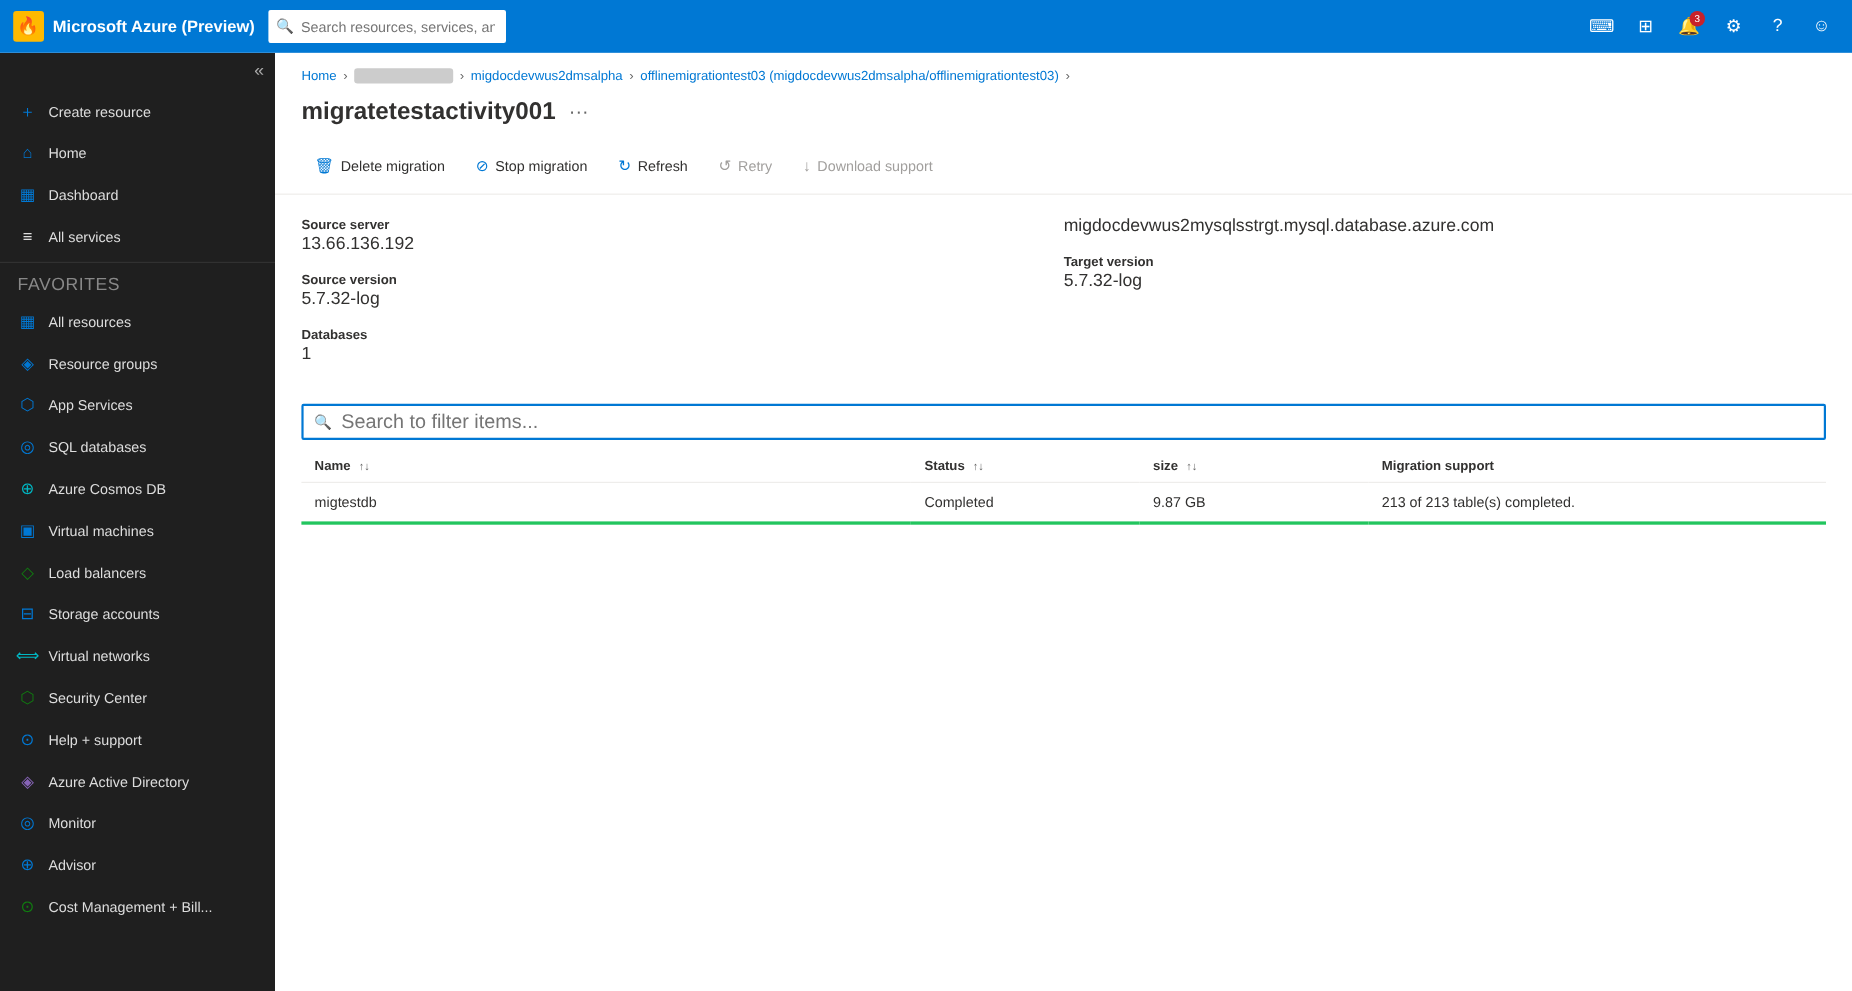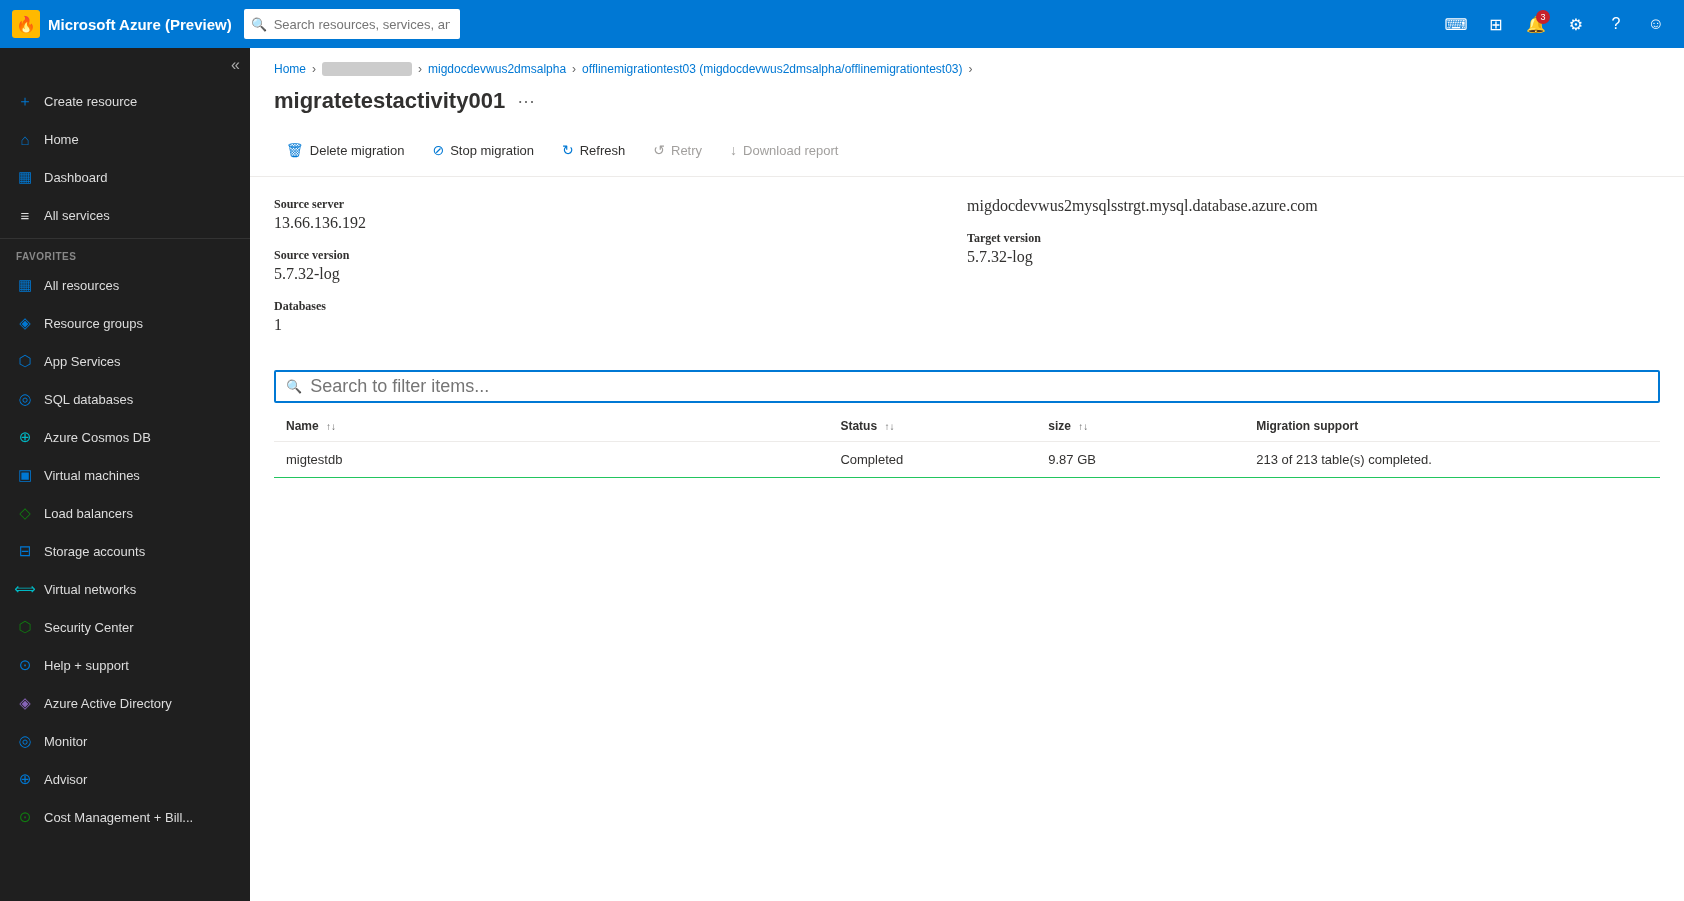--- a/index.html
+++ b/index.html
@@ -121,22 +121,22 @@
     }
     .sidebar-item .si-icon {
       width: 18px; height: 18px;
       display: flex; align-items: center; justify-content: center;
       font-size: 15px;
       flex-shrink: 0;
     }
     .sidebar-divider { height: 1px; background: #333; margin: 4px 0; }
     .sidebar-section-label {
       padding: 8px 16px 4px;
-      font-size: 10px;
-      font-weight: 700;
+      font-size: 16px;
+      font-weight: 400;
       color: #888;
       letter-spacing: 0.5px;
     }
     .sidebar-scrollbar-area {
       flex: 1;
       overflow-y: auto;
     }
     .sidebar-scrollbar-area::-webkit-scrollbar { width: 6px; }
     .sidebar-scrollbar-area::-webkit-scrollbar-thumb { background: #444; border-radius: 3px; }
 
@@ -213,21 +213,21 @@
 
     
     .info-section {
       display: flex;
       padding: 20px 24px;
       gap: 0;
     }
     .info-col {
       flex: 1;
     }
-    .info-field { margin-bottom: 16px; font-family: Liberation Serif, serif; }
+    .info-field { margin-bottom: 16px; }
     .info-label { font-size: 12px; font-weight: 600; color: #323130; margin-bottom: 2px; }
     .info-value { font-size: 16px; color: #323130; }
 
     
     .filter-bar {
       margin: 0 24px 8px;
       display: flex;
       align-items: center;
       border: 2px solid #0078d4;
       border-radius: 2px;
@@ -255,21 +255,21 @@
       font-size: 12px;
       font-weight: 700;
       color: #323130;
       border-bottom: 1px solid #edebe9;
       white-space: nowrap;
     }
     .data-table td {
       padding: 10px 12px;
       font-size: 13px;
       color: #323130;
-      border-bottom: 1px solid #22c55e;
+      border-bottom: 3px solid #22c55e;
     }
     .sort-icon { font-size: 10px; color: #666; margin-left: 4px; }
     .col-name { width: 40%; }
     .col-status { width: 15%; }
     .col-size { width: 15%; }
     .col-migration { width: 30%; }
 
     
     .icon-blue { color: #0078d4; }
     .icon-green { color: #107c10; }
@@ -421,21 +421,21 @@
       <button class="toolbar-btn">
         <span class="tb-icon">↻</span>
         <span>Refresh</span>
       </button>
       <button class="toolbar-btn disabled">
         <span class="tb-icon">↺</span>
         <span>Retry</span>
       </button>
       <button class="toolbar-btn disabled">
         <span class="tb-icon">↓</span>
-        <span>Download report</span>
+        <span>Download support</span>
       </button>
     </div>
 
     <div class="info-section">
       <div class="info-col">
         <div class="info-field">
           <div class="info-label">Source server</div>
           <div class="info-value">13.66.136.192</div>
         </div>
         <div class="info-field">

